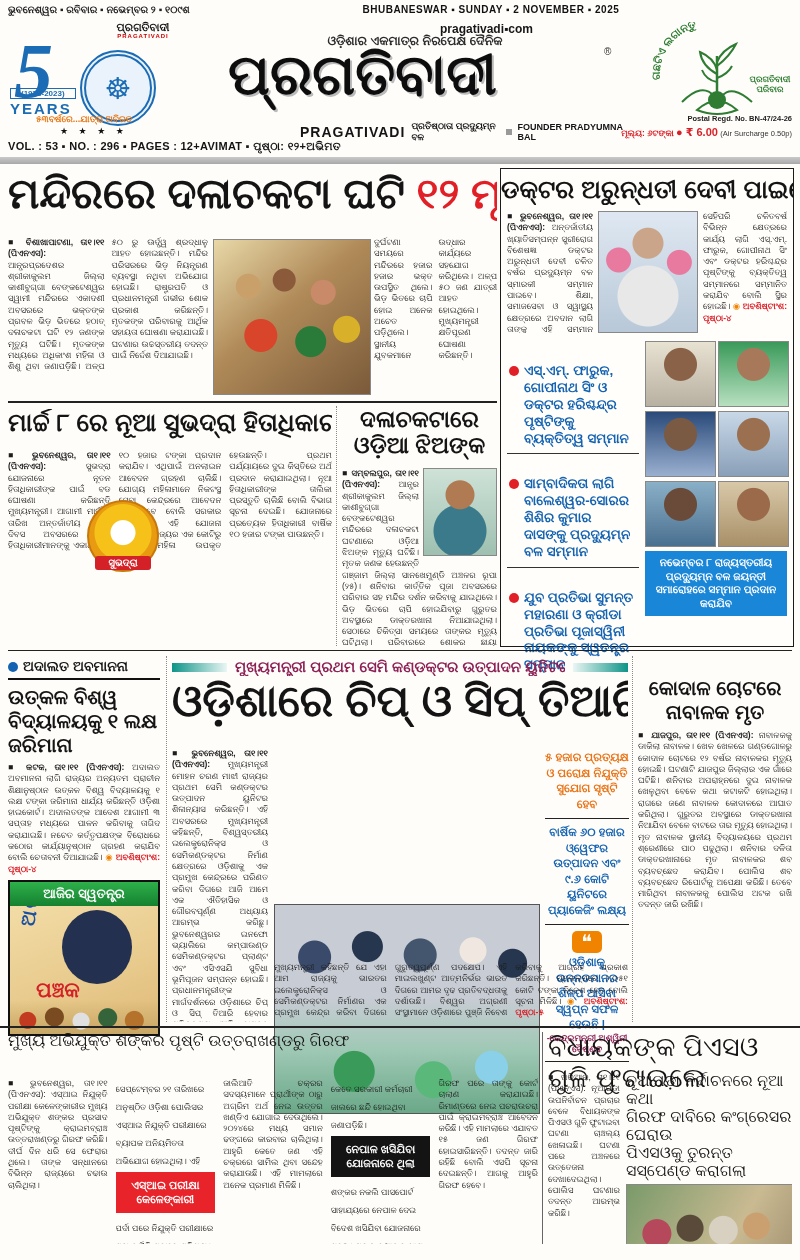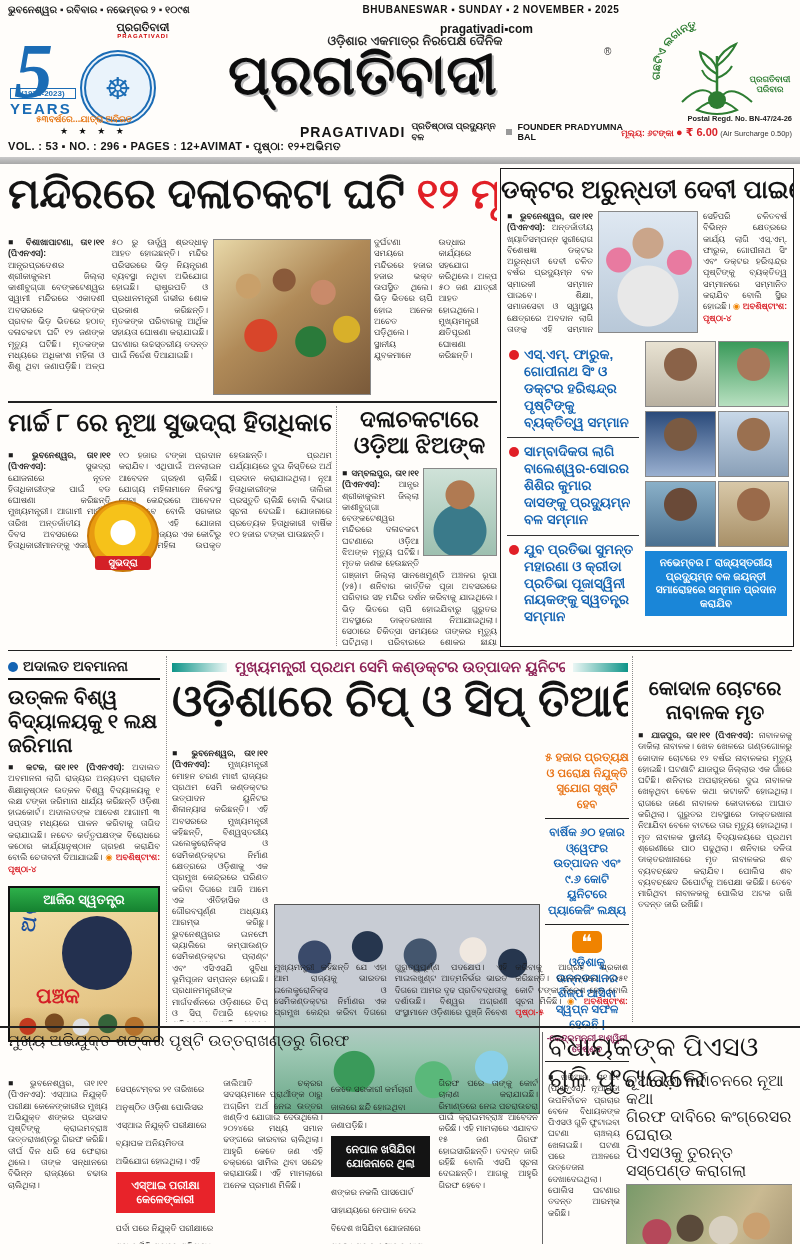--- a/index.html
+++ b/index.html
@@ -49,21 +49,21 @@
   .photo{background:#777;position:relative;overflow:hidden;border:1px solid #888;}
   .rule{background:#222;}
   .dotsep{border-left:1px dotted #8a8a8a;}
   
   .h-lead{top:170px;left:8px;width:489px;height:62px;font-size:42px;font-weight:900;white-space:nowrap;overflow:hidden;}
   .h-lead .red{color:#e11f26;}
   
   .awbox{top:168px;left:500px;width:292px;height:477px;border:1.5px solid #1a1a1a;background:#fffefb;}
   .aw-h1{font-size:25px;font-weight:900;text-align:center;margin-top:6px;white-space:nowrap;overflow:hidden;}
   .aw-h2{font-size:27px;font-weight:900;text-align:center;color:#1463b2;white-space:nowrap;overflow:hidden;}
-  .bullet-item{display:flex;gap:5px;padding:6px 2px;border-bottom:1.5px solid #333;}
+  .bullet-item{display:flex;gap:5px;padding:6px 2px;border-bottom:1.5px solid #333;margin-top:16px;}
   .bullet-item:last-child{border-bottom:none;}
   .bdot{width:10px;height:10px;border-radius:50%;background:#e11f26;flex:none;margin-top:3px;}
   .btxt{font-size:13.5px;line-height:1.25;font-weight:900;color:#1463b2;}
   .pgrid{display:grid;grid-template-columns:69px 69px;gap:4px;}
   .pgrid .photo{width:69px;height:64px;}
   .capbox{margin-top:4px;background:#1a86d8;color:#fff;font-size:10.5px;font-weight:bold;text-align:center;padding:5px 4px;line-height:1.3;}
   
   .h2a{font-size:25px;font-weight:900;line-height:1.1;}
   .h2b{font-size:23px;font-weight:900;line-height:1.15;text-align:center;}
   .h3{font-size:20px;font-weight:900;line-height:1.2;margin-top:18px;}
@@ -272,21 +272,21 @@
     <div style="display:flex;align-items:center;gap:5px;border-bottom:2px solid #111;padding-bottom:3px;">
       <span style="width:10px;height:10px;border-radius:50%;background:#1463b2;"></span>
       <span style="font-size:14px;font-weight:900;">ଅଦାଲତ ଅବମାନନା</span>
     </div>
     <div class="h3" style="margin-top:5px;">ଉତ୍କଳ ବିଶ୍ୱ ବିଦ୍ୟାଳୟକୁ ୧ ଲକ୍ଷ ଜରିମାନା</div>
     <div class="bt ellip" style="margin-top:5px;height:118px;">
       <span class="dl">■ କଟକ, ତା୧।୧୧ (ପିଏନଏସ):</span>
       <span>ଅଦାଲତ ଅବମାନନା ଲାଗି ରାଜ୍ୟର ଅନ୍ୟତମ ପ୍ରାଚୀନ ଶିକ୍ଷାନୁଷ୍ଠାନ ଉତ୍କଳ ବିଶ୍ୱ ବିଦ୍ୟାଳୟକୁ ୧ ଲକ୍ଷ ଟଙ୍କା ଜରିମାନା ଧାର୍ଯ୍ୟ କରିଛନ୍ତି ଓଡ଼ିଶା ହାଇକୋର୍ଟ। ଅଦାଲତଙ୍କ ଆଦେଶ ଆଗାମୀ ୩ ସପ୍ତାହ ମଧ୍ୟରେ ପାଳନ କରିବାକୁ ତାଗିଦ କରାଯାଇଛି। ନଚେତ କର୍ତ୍ତୃପକ୍ଷଙ୍କ ବିରୋଧରେ କଠୋର କାର୍ଯ୍ୟାନୁଷ୍ଠାନ ଗ୍ରହଣ କରାଯିବ ବୋଲି ଚେତାବନୀ ଦିଆଯାଇଛି।</span>
       <span class="cont">ଅବଶିଷ୍ଟାଂଶ: ପୃଷ୍ଠା-୪</span>
     </div>
-    <div class="adbox" style="margin-top:6px;">
+    <div class="adbox" style="margin-top:0;">
       <div class="adhead">ଆଜିର ସ୍ୱତନ୍ତ୍ର</div>
       <div class="cover">
         <div class="cv-circle"></div>
         <div class="cv-title">ଅଭିସାର</div>
         <div class="cv-sub">ପଞ୍ଚକ</div>
         <div class="cv-art"></div>
         <div class="cv-strip"></div>
       </div>
     </div>
   </div>

